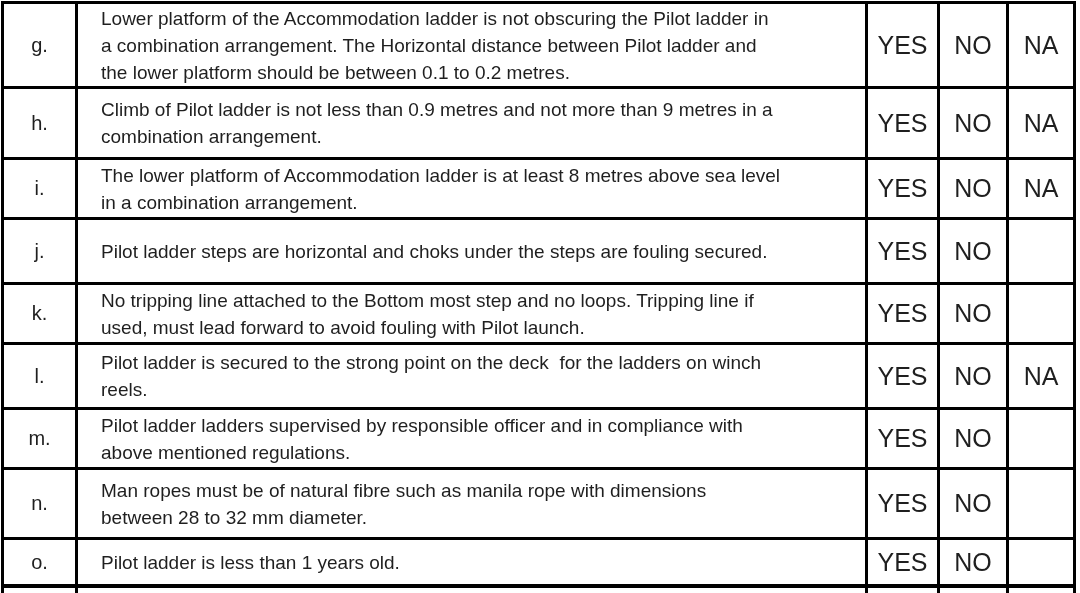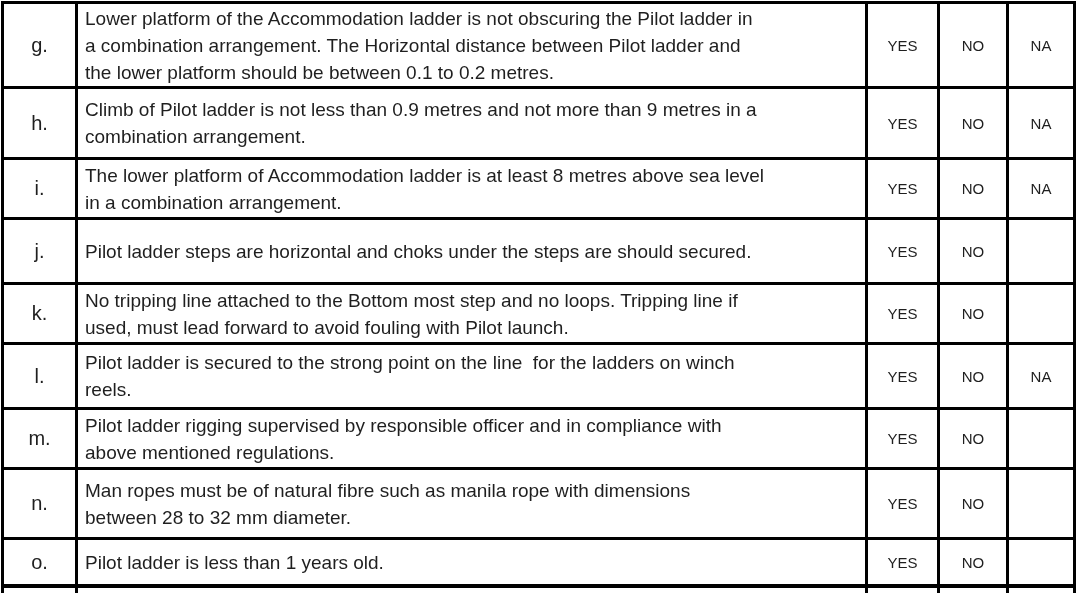--- a/index.html
+++ b/index.html
@@ -33,28 +33,28 @@
     align-items: center;
     color: #1f1f1f;
     font-size: 19px;
     overflow: hidden;
   }
   .cell.letter {
     justify-content: center;
     font-size: 20px;
   }
   .cell.desc {
-    padding: 0 6px 0 7px;
+    padding: 0 6px 0 23px;
     line-height: 27px;
     white-space: pre-wrap;
     text-align: left;
   }
   .cell.ans {
     justify-content: center;
-    font-size: 15px;
+    font-size: 25px;
   }
   
   .next-row-sliver {
     position: absolute;
     left: 0;
     top: 588px;
     width: 1080px;
     height: 5px;
     background: #ffffff;
   }
@@ -88,41 +88,41 @@
     <div class="cell ans">NA</div>
 
     <div class="cell letter">i.</div>
     <div class="cell desc">The lower platform of Accommodation ladder is at least 8 metres above sea level
 in a combination arrangement.</div>
     <div class="cell ans">YES</div>
     <div class="cell ans">NO</div>
     <div class="cell ans">NA</div>
 
     <div class="cell letter">j.</div>
-    <div class="cell desc">Pilot ladder steps are horizontal and choks under the steps are should secured.</div>
+    <div class="cell desc">Pilot ladder steps are horizontal and choks under the steps are fouling secured.</div>
     <div class="cell ans">YES</div>
     <div class="cell ans">NO</div>
     <div class="cell ans"></div>
 
     <div class="cell letter">k.</div>
     <div class="cell desc">No tripping line attached to the Bottom most step and no loops. Tripping line if
 used, must lead forward to avoid fouling with Pilot launch.</div>
     <div class="cell ans">YES</div>
     <div class="cell ans">NO</div>
     <div class="cell ans"></div>
 
     <div class="cell letter">l.</div>
-    <div class="cell desc">Pilot ladder is secured to the strong point on the line  for the ladders on winch
+    <div class="cell desc">Pilot ladder is secured to the strong point on the deck  for the ladders on winch
 reels.</div>
     <div class="cell ans">YES</div>
     <div class="cell ans">NO</div>
     <div class="cell ans">NA</div>
 
     <div class="cell letter">m.</div>
-    <div class="cell desc">Pilot ladder rigging supervised by responsible officer and in compliance with
+    <div class="cell desc">Pilot ladder ladders supervised by responsible officer and in compliance with
 above mentioned regulations.</div>
     <div class="cell ans">YES</div>
     <div class="cell ans">NO</div>
     <div class="cell ans"></div>
 
     <div class="cell letter">n.</div>
     <div class="cell desc">Man ropes must be of natural fibre such as manila rope with dimensions
 between 28 to 32 mm diameter.</div>
     <div class="cell ans">YES</div>
     <div class="cell ans">NO</div>

